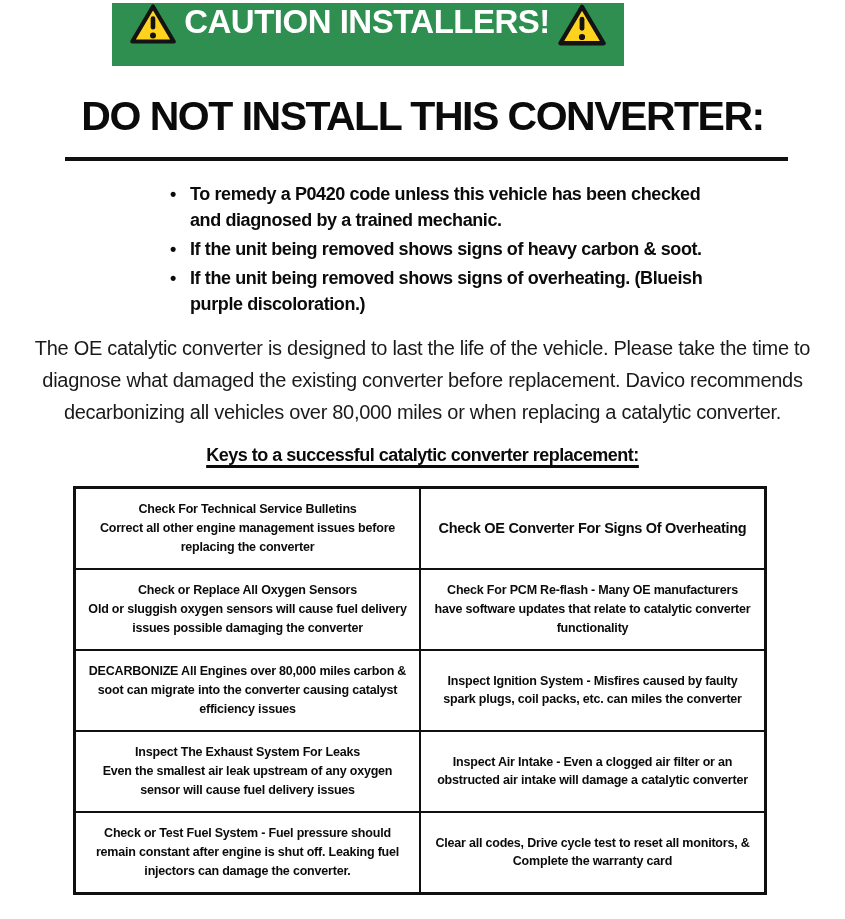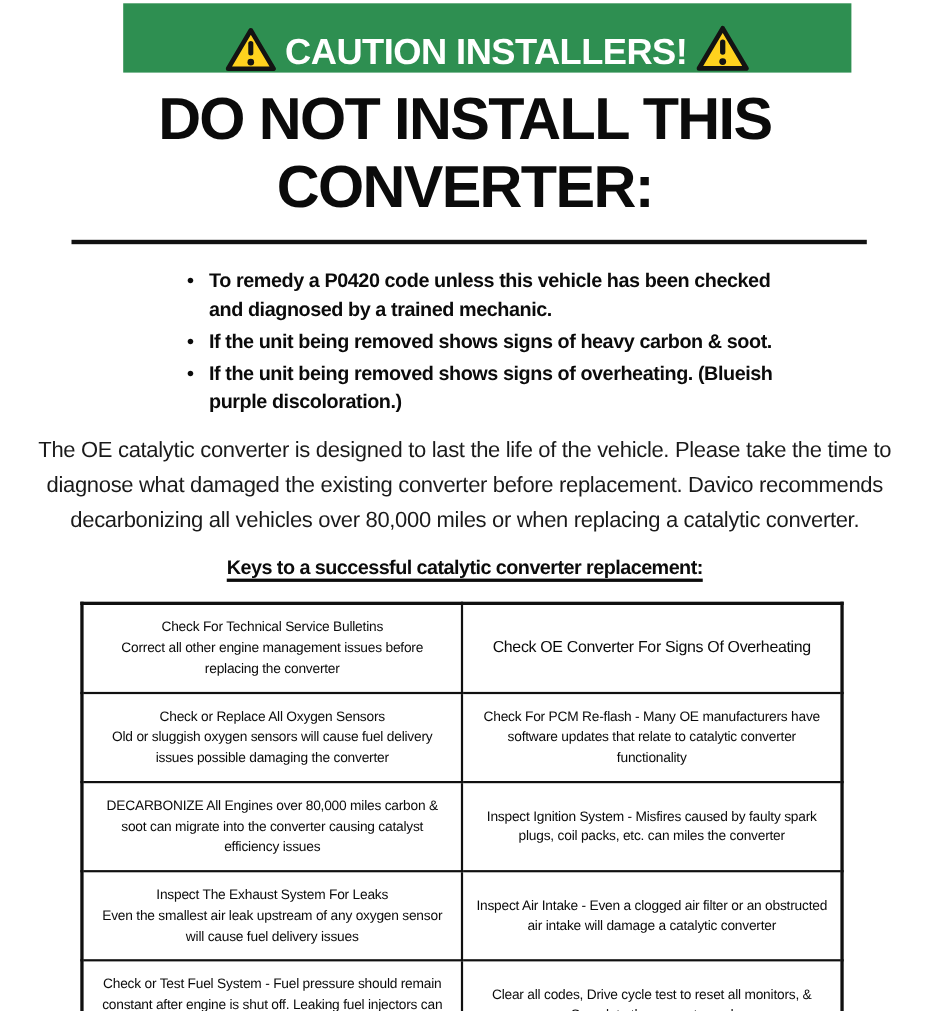--- a/index.html
+++ b/index.html
@@ -11,46 +11,46 @@
     position: relative;
     width: 845px;
     height: 919px;
     background: #ffffff;
     overflow: hidden;
     font-family: "Liberation Sans", sans-serif;
     color: #0b0b0b;
   }
   
   .banner {
-    width: 662px;
+    width: 512px;
     height: 63px;
     margin: 3px 0 0 112px;
     background: #2e8f51;
     display: flex;
-    align-items: flex-end;
+    align-items: flex-start;
     justify-content: center;
     gap: 8px;
   }
   .banner-title {
     margin: 0;
     font-size: 33px;
     font-weight: bold;
     letter-spacing: -0.5px;
     color: #ffffff;
     white-space: nowrap;
   }
   .tri {
     display: inline-flex;
     line-height: 0;
   }
   
   .main-heading {
-    margin: 11px 0 0 0;
+    margin: 27px 0 0 0;
     text-align: center;
-    font-size: 54px;
+    font-size: 41px;
     font-weight: bold;
     letter-spacing: -1.5px;
     color: #0b0b0b;
   }
   
   .divider {
     width: 723px;
     height: 3.5px;
     background: #111111;
     margin: 17px 0 0 65px;
@@ -108,21 +108,21 @@
     table-layout: fixed;
     border: 3px solid #101010;
   }
   .keys-table td {
     border: 2.5px solid #101010;
     height: 71px;
     padding: 4px 12px;
     text-align: center;
     vertical-align: middle;
     font-size: 12.5px;
-    font-weight: normal;
+    font-weight: bold;
     letter-spacing: -0.2px;
     line-height: 1.5;
     white-space: pre-line;
   }
   .keys-table tr:first-child td:last-child {
     font-size: 14.5px;
     letter-spacing: -0.3px;
     border-radius: 16px;
   }
 </style>

